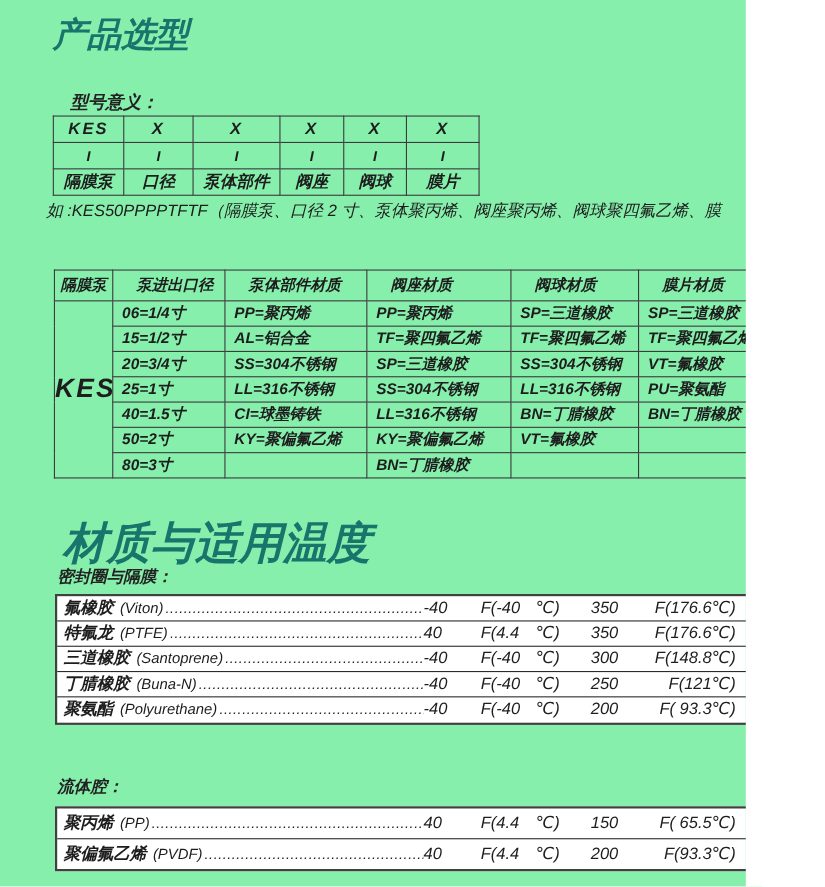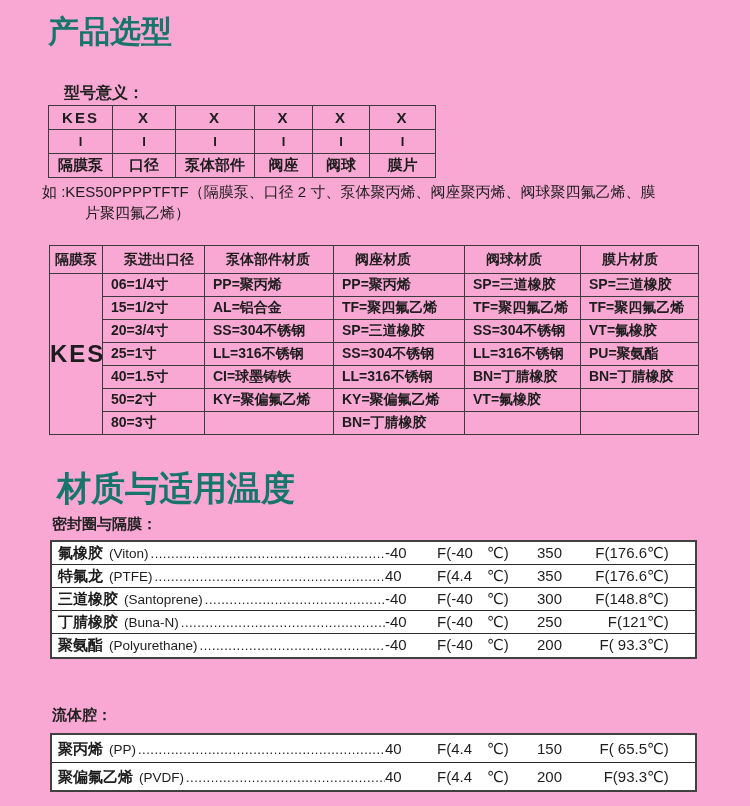--- a/index.html
+++ b/index.html
@@ -1,20 +1,20 @@
 <!DOCTYPE html>
 <html><head>
 <meta charset="utf-8">
 <style>
   html,body{margin:0;padding:0;background:#fff;}
-  .page{position:relative;width:750px;height:806px;background:#f9a8d4;overflow:hidden;
-        font-family:"Liberation Sans","DejaVu Sans",sans-serif;color:#1d1d1d;}
+  .page{position:relative;width:678px;height:806px;background:#86efac;overflow:hidden;
+        font-family:"Liberation Sans","DejaVu Sans",sans-serif;color:#1d1d1d;font-style:italic;}
 
   .title1{position:absolute;left:48px;top:11px;font-size:31px;font-weight:700;color:#17756c;}
-  .title2{position:absolute;left:57px;top:466px;font-size:34px;font-weight:700;color:#17756c;}
+  .title2{position:absolute;left:57px;top:466px;font-size:40px;font-weight:700;color:#17756c;}
 
   .model-label{position:absolute;left:64px;top:83px;font-size:16px;font-weight:700;color:#222;text-align:right;}
   .seal-label{position:absolute;left:52px;top:515px;font-size:15px;font-weight:700;color:#222;}
   .fluid-label{position:absolute;left:52px;top:706px;font-size:15px;font-weight:700;color:#222;}
 
   table{border-collapse:collapse;table-layout:fixed;}
   td,th{border:1px solid #3b3b3b;overflow:hidden;white-space:nowrap;}
 
   .model-table{position:absolute;left:48px;top:105px;width:387px;}
   .model-table td{height:21px;text-align:center;font-size:15px;font-weight:600;color:#1d1d1d;}
@@ -88,21 +88,20 @@
           <td>泵体部件</td>
           <td>阀座</td>
           <td>阀球</td>
           <td>膜片</td>
         </tr>
       </tbody>
   </table>
 
   <div class="example">
     <div class="l1">如 :KES50PPPPTFTF（隔膜泵、口径 2 寸、泵体聚丙烯、阀座聚丙烯、阀球聚四氟乙烯、膜</div>
-    <div class="l2">片聚四氟乙烯）</div>
   </div>
 
   <table class="sel-table">
     <colgroup>
       <col style="width:53px">
         <col style="width:102px">
         <col style="width:129px">
       <col style="width:131px">
         <col style="width:116px">
         <col style="width:118px">

